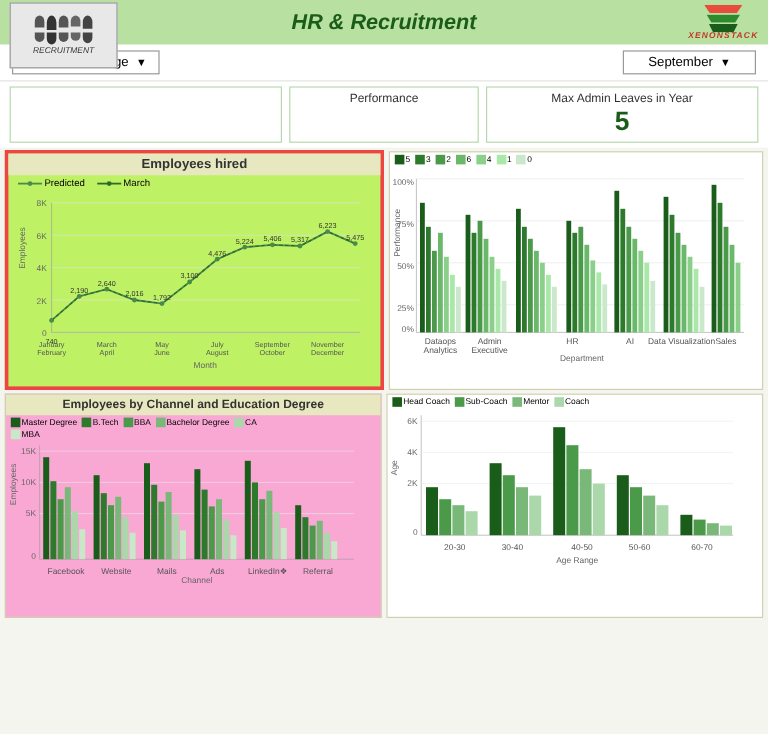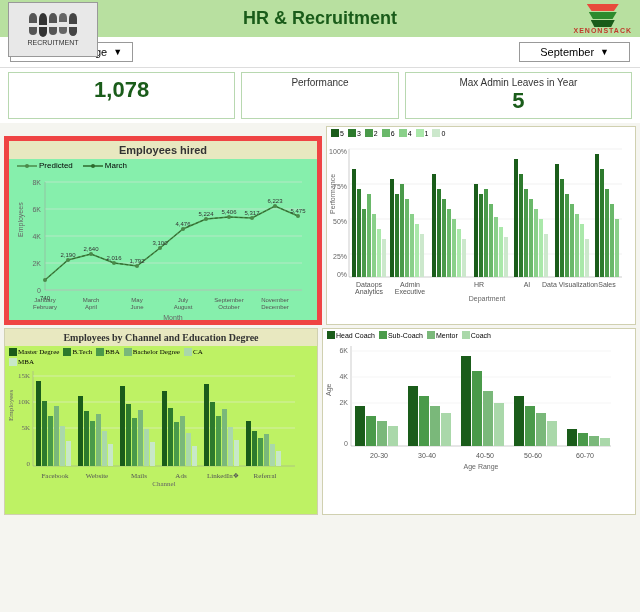--- a/index.html
+++ b/index.html
@@ -3,21 +3,21 @@
   <meta charset="utf-8">
   <style>
     * { box-sizing: border-box; margin: 0; padding: 0; }
     body { font-family: Arial, sans-serif; background: #f5f5f0; width: 640px; height: 612px; overflow: hidden; font-size: 11px; }
 
     svg { overflow: visible; }
   </style>
 </head>
 <body>
 
-<div style="position:relative; background:#b8e0a0; padding: 8px; text-align:center;">
+<div style="position:relative; background:#b8e0a0; padding: 8px; text-align:center;font-style:italic;">
   
   <div style="position:absolute; left:8px; top:2px; width:90px; height:55px; border:1px solid #999; background:#e8e8e8; display:flex; flex-direction:column; align-items:center; justify-content:center; font-size:8px; overflow:hidden;">
     <div style="display:flex; gap:2px; margin-bottom:2px;">
       <div style="width:8px;height:10px;background:#555;border-radius:50% 50% 0 0;"></div>
       <div style="width:8px;height:12px;background:#333;border-radius:50% 50% 0 0;"></div>
       <div style="width:8px;height:10px;background:#555;border-radius:50% 50% 0 0;"></div>
       <div style="width:8px;height:9px;background:#666;border-radius:50% 50% 0 0;"></div>
       <div style="width:8px;height:11px;background:#444;border-radius:50% 50% 0 0;"></div>
     </div>
     <div style="display:flex; gap:2px;">
@@ -49,34 +49,33 @@
     <span style="font-size:9px;">▼</span>
   </div>
   <div style="border:1px solid #999; padding:3px 20px; background:#fff; font-size:11px; cursor:pointer; display:flex; align-items:center; gap:6px; margin-left:auto;">
     <span>September</span>
     <span style="font-size:9px;">▼</span>
   </div>
 </div>
 
 <div style="display:flex; padding:4px 8px; gap:6px; background:#fff;">
   <div style="flex:1.5; border:1px solid #b8d8b0; padding:4px 8px; text-align:center;">
-    <div style="font-size:22px; font-weight:bold; color:#1a5c1a;">1,078</div>
   </div>
   <div style="flex:1; border:1px solid #b8d8b0; padding:4px 8px; text-align:center;">
     <div style="font-size:10px; color:#333;">Performance</div>
   </div>
   <div style="flex:1.5; border:1px solid #b8d8b0; padding:4px 8px; text-align:center;">
     <div style="font-size:10px; color:#333;">Max Admin Leaves in Year</div>
     <div style="font-size:22px; font-weight:bold; color:#1a5c1a;">5</div>
   </div>
 </div>
 
 <div style="display:flex; height:205px;">
 
-  <div style="flex:1; border:5px solid #ef4444; margin:13px 2px 3px 4px; background:#86efac;">
+  <div style="flex:1; border:3px solid #ef4444; margin:2px 2px 3px 4px; background:#bef264;">
     <div style="background:#e8e8c0; text-align:center; font-weight:bold; font-size:11px; padding:3px; color:#333;">Employees hired</div>
     
     <div style="display:flex; gap:10px; font-size:8px; padding:2px 8px; align-items:center;">
       <div style="display:flex;align-items:center;gap:2px;">
         <svg width="20" height="6">
             <line x1="0" y1="3" x2="20" y2="3" stroke="#4a8a4a" stroke-width="1.5"></line>
             <circle cx="10" cy="3" r="2" fill="#4a8a4a"></circle>
           </svg>
         <span>Predicted</span>
       </div>
@@ -263,21 +262,21 @@
       <text x="200" y="148" font-size="7" text-anchor="middle" fill="#555">AI</text>
       <text x="243" y="148" font-size="7" text-anchor="middle" fill="#555">Data Visualization</text>
       <text x="280" y="148" font-size="7" text-anchor="middle" fill="#555">Sales</text>
       <text x="160" y="162" font-size="7" text-anchor="middle" fill="#666">Department</text>
     </svg>
   </div>
 </div>
 
 <div style="display:flex; height:190px;">
 
-  <div style="flex:1; border:1px solid #d0d0b0; margin:0 2px 3px 4px; background:#bef264;font-family:Liberation Serif, serif;">
+  <div style="flex:1; border:1px solid #d0d0b0; margin:0 2px 3px 4px; background:#f9a8d4;">
     <div style="background:#e8e8c0; text-align:center; font-weight:bold; font-size:10px; padding:3px; color:#333;">Employees by Channel and Education Degree</div>
 
     <div style="display:flex; gap:4px; font-size:7px; padding:2px 4px; align-items:center; flex-wrap:wrap;">
       <div style="display:flex;align-items:center;gap:1px;">
           <span style="display:inline-block;width:8px;height:8px;background:#1a5c1a;"></span>
           <span>Master Degree</span>
         </div>
       <div style="display:flex;align-items:center;gap:1px;">
           <span style="display:inline-block;width:8px;height:8px;background:#2d7a2d;"></span>
           <span>B.Tech</span>

